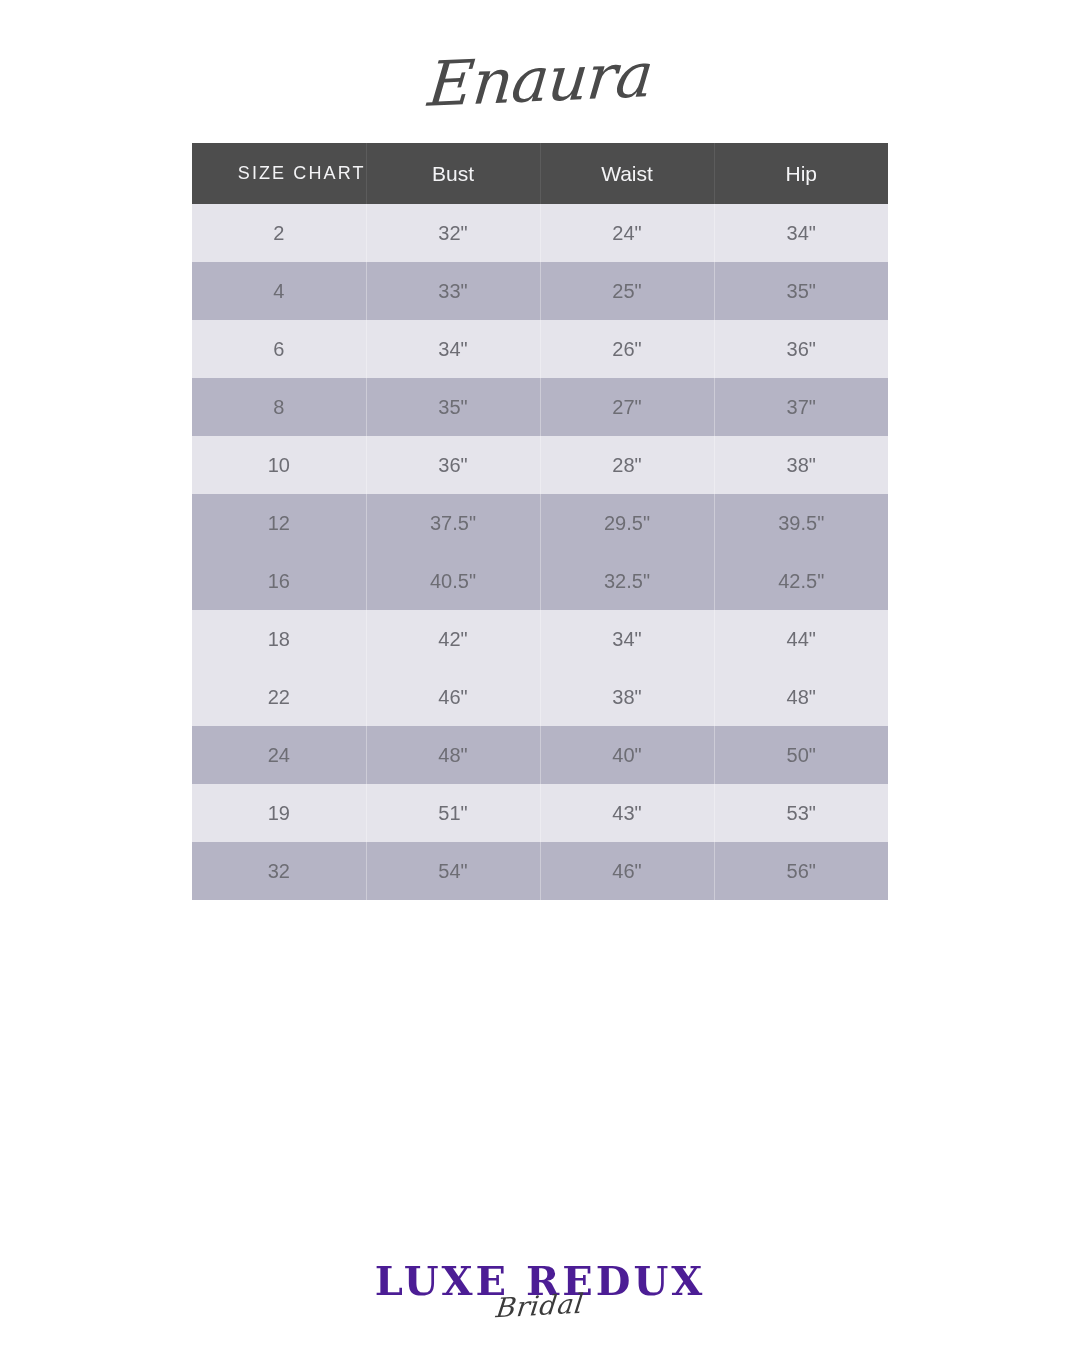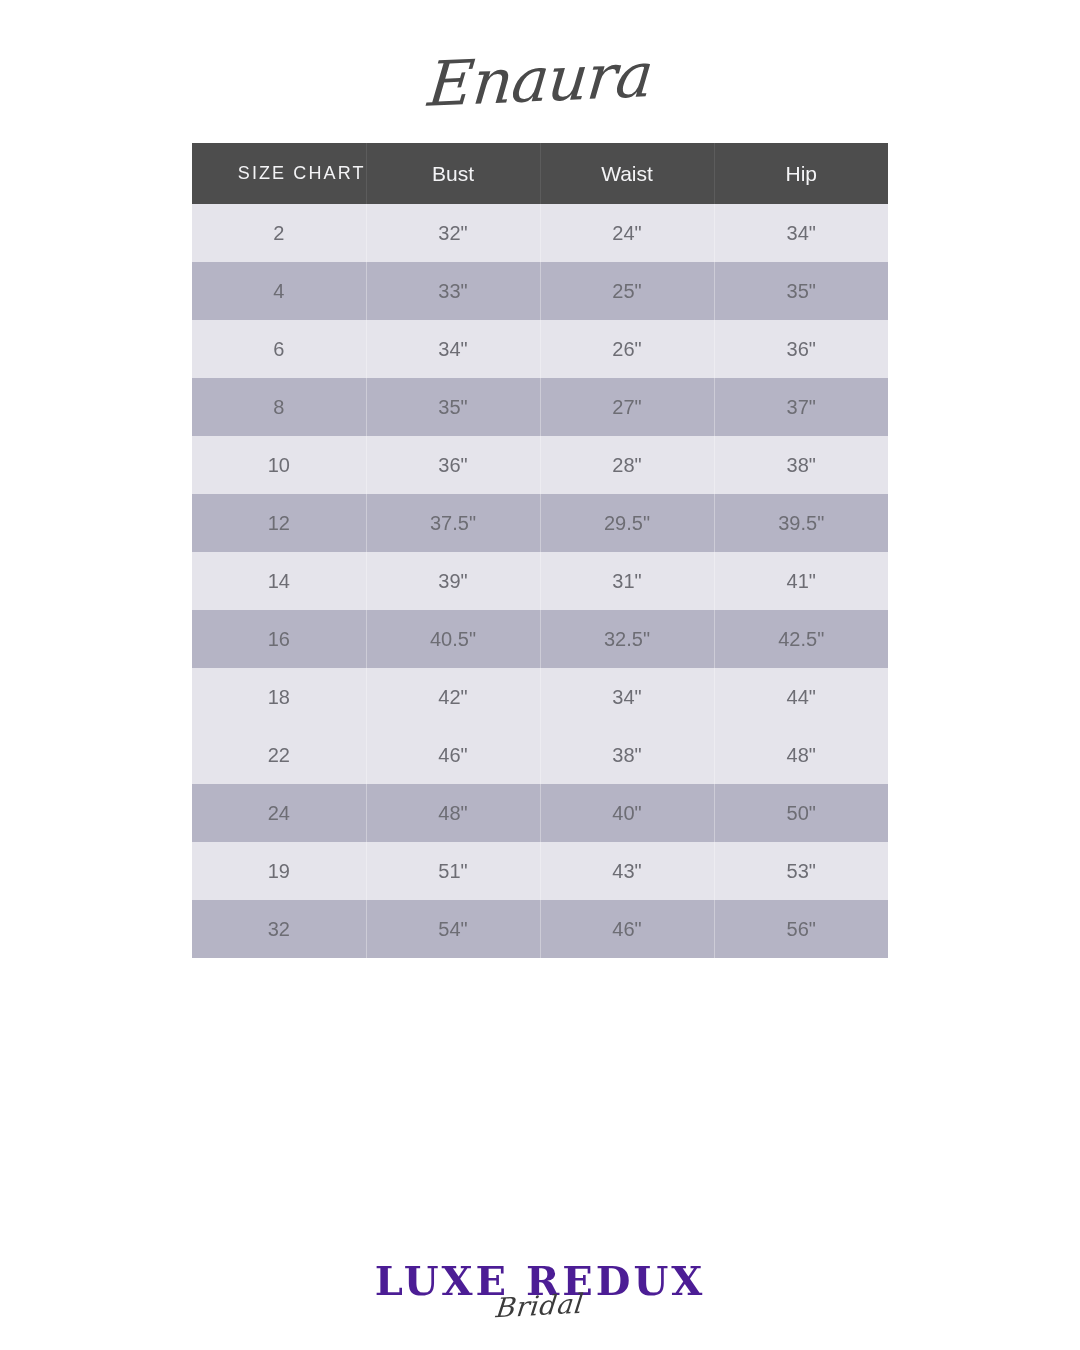--- a/index.html
+++ b/index.html
@@ -174,26 +174,20 @@
           <td>36"</td>
           <td>28"</td>
           <td>38"</td>
         </tr>
         <tr class="row-dark">
           <td>12</td>
           <td>37.5"</td>
           <td>29.5"</td>
           <td>39.5"</td>
         </tr>
-        <tr class="row-light">
-          <td>14</td>
-          <td>39"</td>
-          <td>31"</td>
-          <td>41"</td>
-        </tr>
         <tr class="row-dark">
           <td>16</td>
           <td>40.5"</td>
           <td>32.5"</td>
           <td>42.5"</td>
         </tr>
         <tr class="row-light">
           <td>18</td>
           <td>42"</td>
           <td>34"</td>

